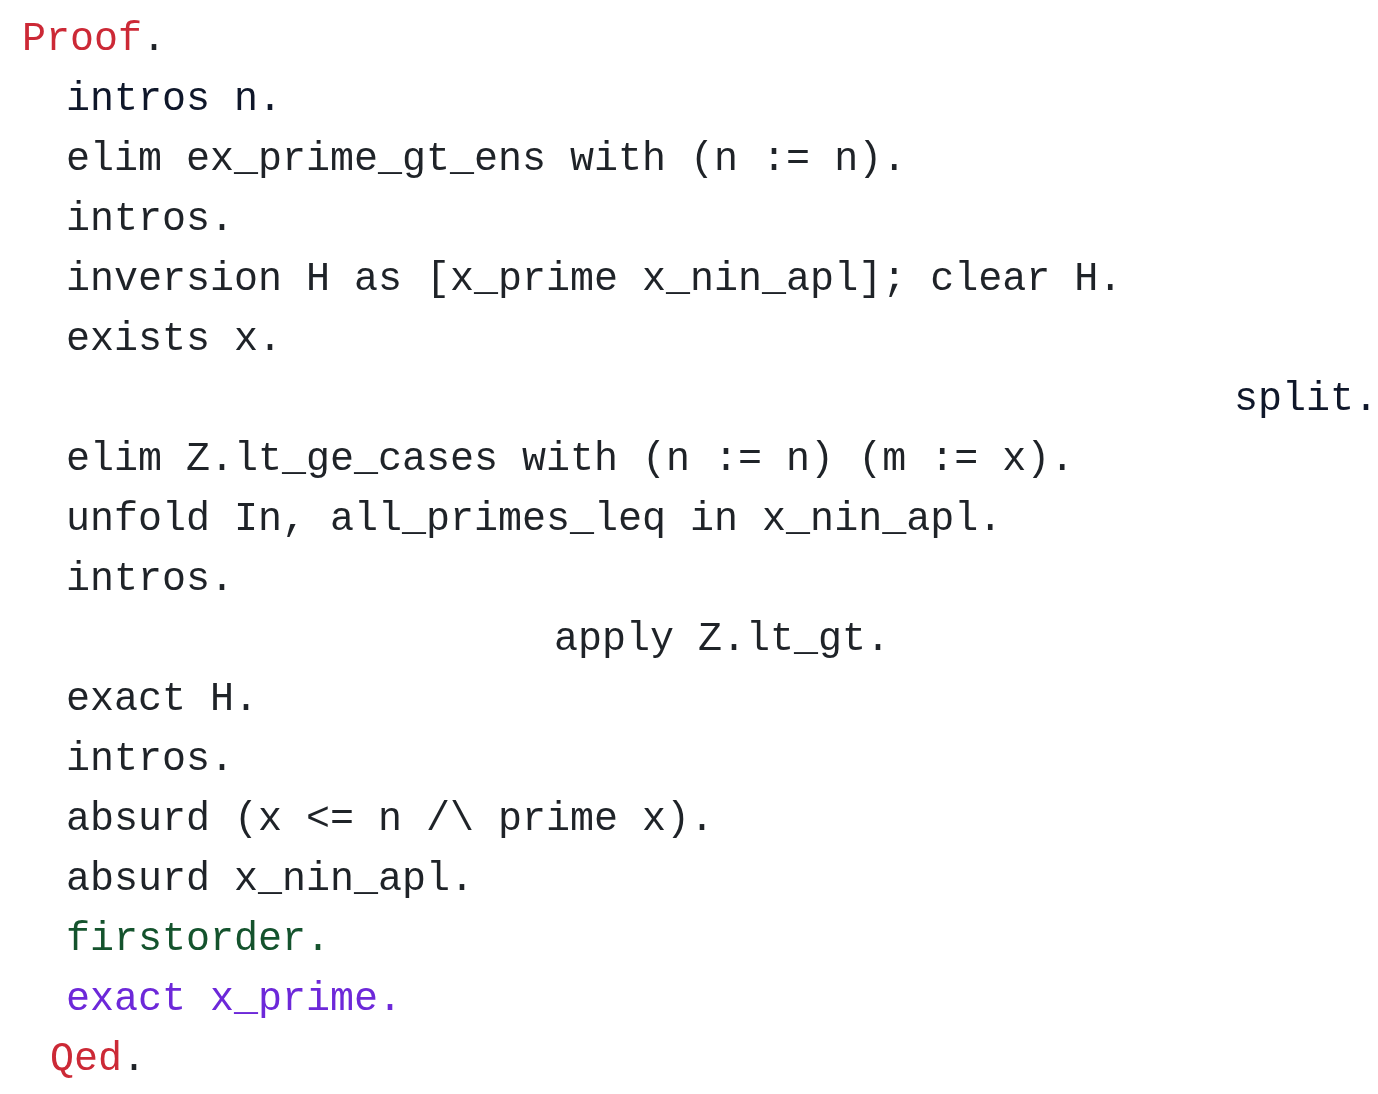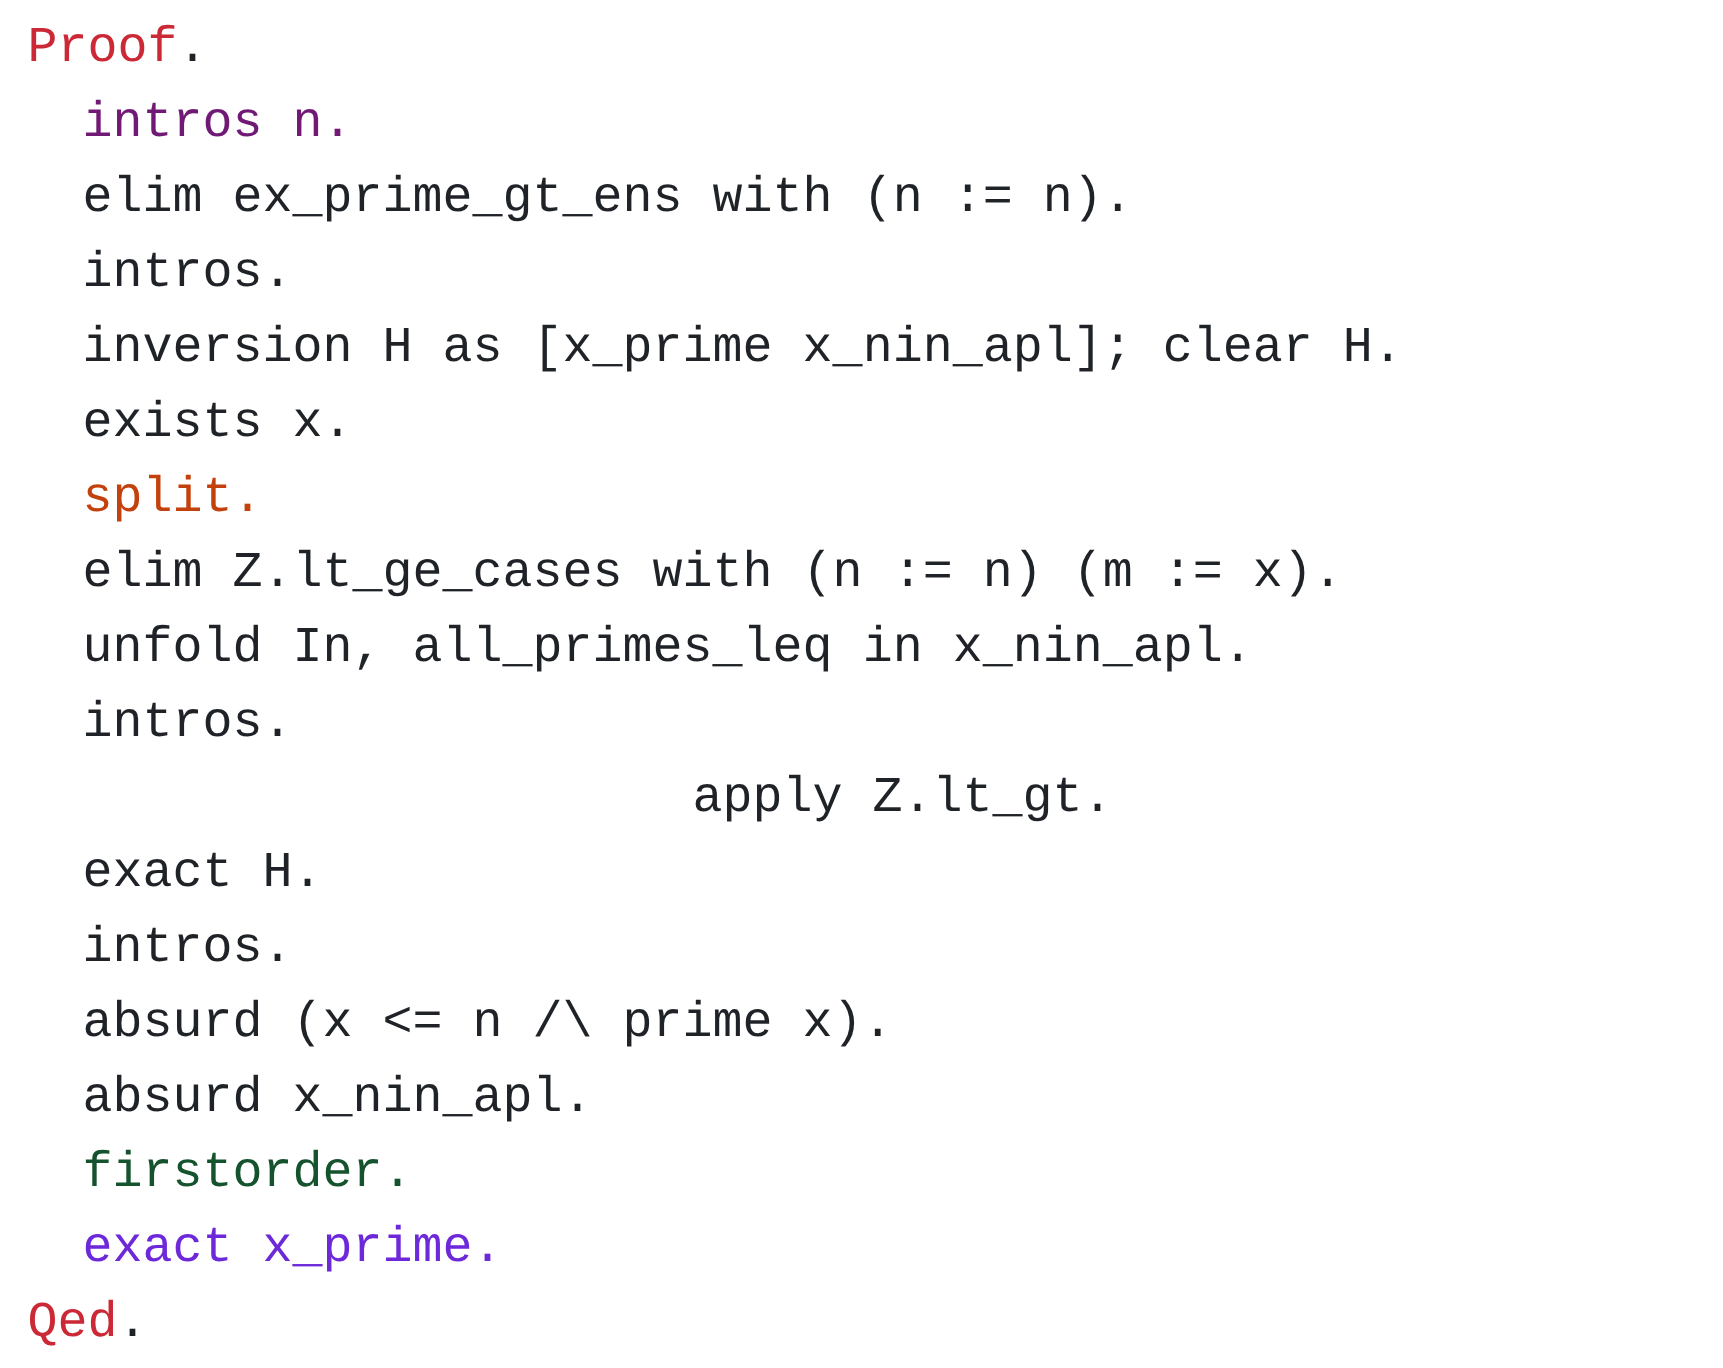--- a/index.html
+++ b/index.html
@@ -50,30 +50,30 @@
 
   .code-line:first-child {
     margin-top: 10px;
   }
 </style>
 </head>
 <body style="background: rgb(255, 255, 255);">
 
 <div id="proof-listing" style="background: rgb(255, 255, 255);">
     <div class="code-line" style="color: rgb(31, 35, 40);"><span class="kw" style="color: rgb(204, 41, 54);">Proof</span><span class="punct" style="color: rgb(31, 35, 40);">.</span></div>
-    <div class="code-line indent-1" style="color: #701a75;"><span>intros n.</span></div>
+    <div class="code-line indent-1" style="color: #0f172a;"><span>intros n.</span></div>
     <div class="code-line indent-1" style="color: rgb(31, 35, 40);"><span>elim ex_prime_gt_ens with (n := n).</span></div>
     <div class="code-line indent-1" style="color: rgb(31, 35, 40);"><span>intros.</span></div>
     <div class="code-line indent-1" style="color: rgb(31, 35, 40);"><span>inversion H as [x_prime x_nin_apl]; clear H.</span></div>
     <div class="code-line indent-1" style="color: rgb(31, 35, 40);"><span>exists x.</span></div>
-    <div class="code-line indent-1" style="color: #c2410c;"><span>split.</span></div>
+    <div class="code-line indent-1" style="color: #0f172a; text-align: right;"><span>split.</span></div>
     <div class="code-line indent-1" style="color: rgb(31, 35, 40);"><span>elim Z.lt_ge_cases with (n := n) (m := x).</span></div>
     <div class="code-line indent-1" style="color: rgb(31, 35, 40);"><span>unfold In, all_primes_leq in x_nin_apl.</span></div>
     <div class="code-line indent-1" style="color: rgb(31, 35, 40);"><span>intros.</span></div>
     <div class="code-line indent-1" style="color: rgb(31, 35, 40); text-align: center;"><span>apply Z.lt_gt.</span></div>
     <div class="code-line indent-1" style="color: rgb(31, 35, 40);"><span>exact H.</span></div>
     <div class="code-line indent-1" style="color: rgb(31, 35, 40);"><span>intros.</span></div>
     <div class="code-line indent-1" style="color: rgb(31, 35, 40);"><span>absurd (x &lt;= n /\ prime x).</span></div>
     <div class="code-line indent-1" style="color: rgb(31, 35, 40);"><span>absurd x_nin_apl.</span></div>
     <div class="code-line indent-1" style="color: #14532d;"><span>firstorder.</span></div>
     <div class="code-line indent-1" style="color: #6d28d9;"><span>exact x_prime.</span></div>
-    <div class="code-line" style="color: rgb(31, 35, 40);"><span class="kw" style="color: rgb(204, 41, 54);">Qed</span><span class="punct" style="color: rgb(31, 35, 40);">.</span></div>
+    <div class="code-line" style="color: rgb(31, 35, 40); margin-left: 28px;"><span class="kw" style="color: rgb(204, 41, 54);">Qed</span><span class="punct" style="color: rgb(31, 35, 40);">.</span></div>
   </div>
 
 </body></html>

